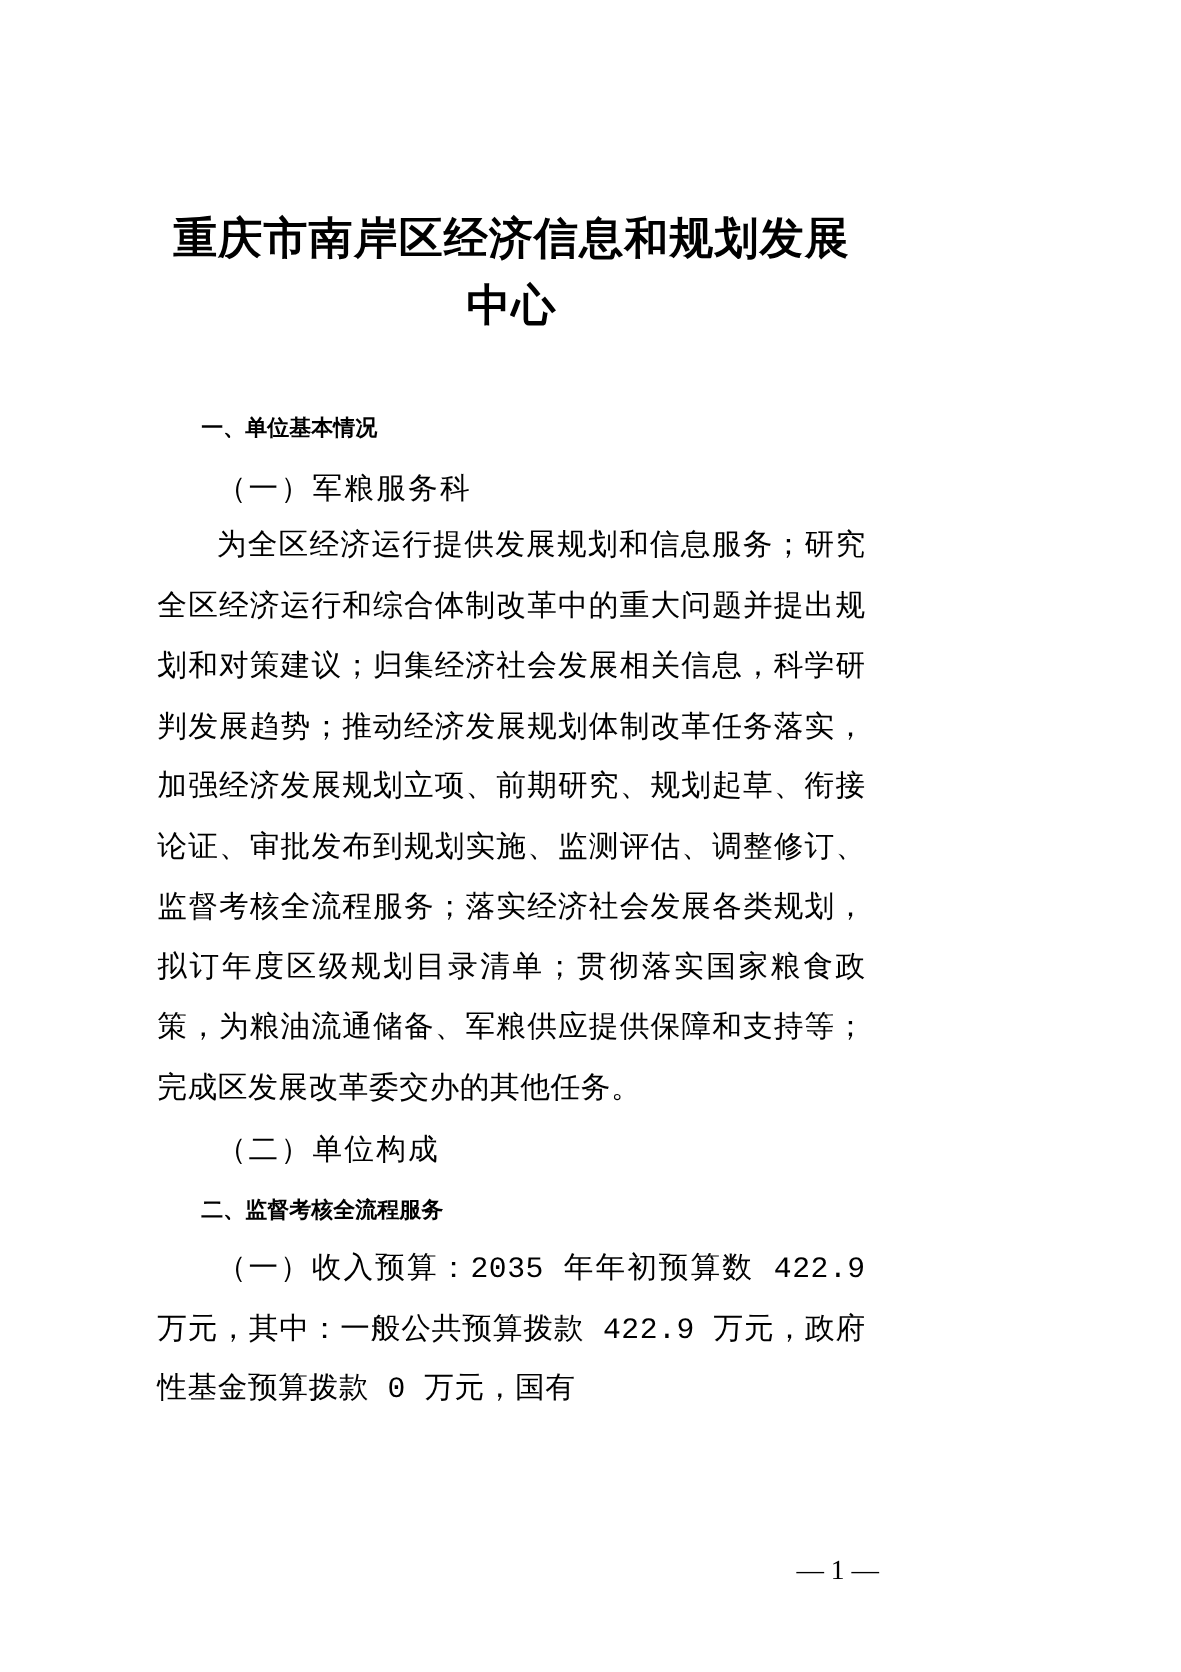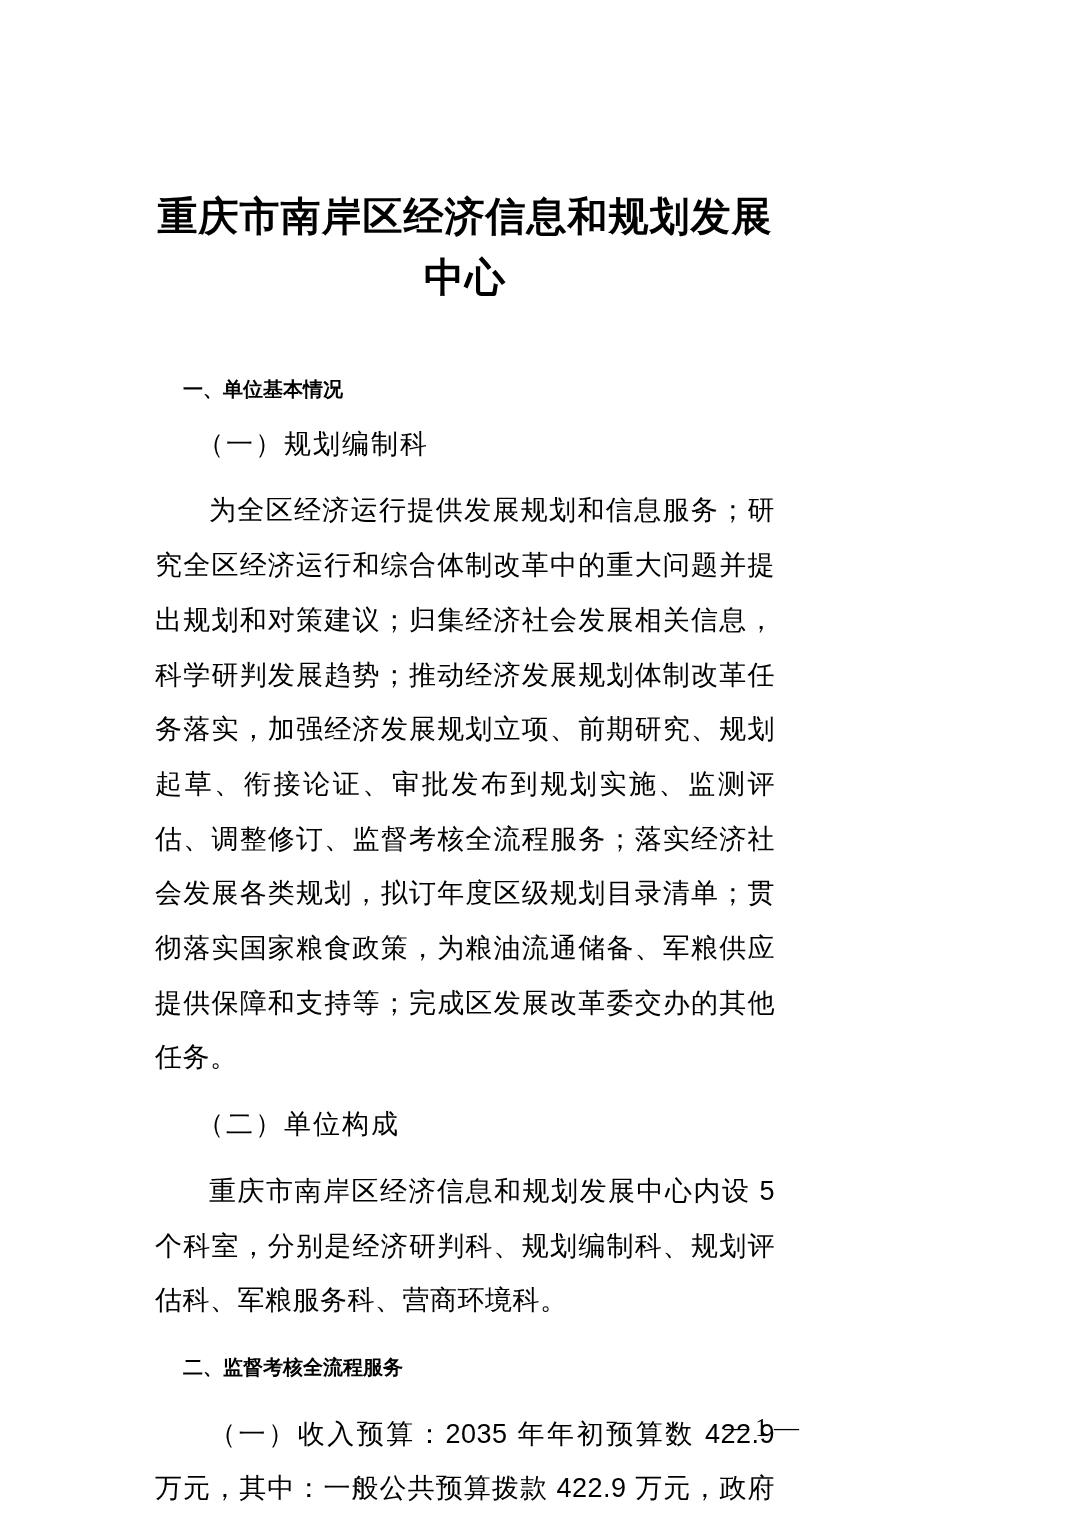--- a/index.html
+++ b/index.html
@@ -45,26 +45,26 @@
   }
   .sub-heading {
     font-family: "Liberation Serif", "DejaVu Serif", serif;
     font-weight: 400;
     text-indent: 2em;
     letter-spacing: 2px;
     margin: 0;
     line-height: 54.7px;
   }
   .para {
-    font-family: Liberation Sans, sans-serif;
+    font-family: Liberation Mono, monospace;
     font-weight: 400;
     text-indent: 2em;
     text-align: justify;
     letter-spacing: 0.5px;
-    margin: 12px;
+    margin: 0;
     line-height: 54.7px;
   }
   .page-footer {
     position: absolute;
     right: 128px;
     bottom: 78px;
     font-family: "Liberation Serif", "DejaVu Serif", serif;
     font-size: 25px;
     color: #000000;
   }
@@ -74,27 +74,26 @@
 
 <div class="page">
   <div class="content">
 
     <h1 class="doc-title">重庆市南岸区经济信息和规划发展中心</h1>
 
     <div class="body-text">
 
       <h2 class="section-heading">一、单位基本情况</h2>
 
-      <p class="sub-heading">（一）规划编制科</p>
+      <p class="sub-heading">（一）军粮服务科</p>
 
       <p class="para">为全区经济运行提供发展规划和信息服务；研究全区经济运行和综合体制改革中的重大问题并提出规划和对策建议；归集经济社会发展相关信息，科学研判发展趋势；推动经济发展规划体制改革任务落实，加强经济发展规划立项、前期研究、规划起草、衔接论证、审批发布到规划实施、监测评估、调整修订、监督考核全流程服务；落实经济社会发展各类规划，拟订年度区级规划目录清单；贯彻落实国家粮食政策，为粮油流通储备、军粮供应提供保障和支持等；完成区发展改革委交办的其他任务。</p>
 
       <p class="sub-heading">（二）单位构成</p>
 
-      <p class="para">重庆市南岸区经济信息和规划发展中心内设 5 个科室，分别是经济研判科、规划编制科、规划评估科、军粮服务科、营商环境科。</p>
 
       <h2 class="section-heading">二、监督考核全流程服务</h2>
 
       <p class="para">（一）收入预算：2035 年年初预算数 422.9 万元，其中：一般公共预算拨款 422.9 万元，政府性基金预算拨款 0 万元，国有</p>
 
     </div>
   </div>
 
   <div class="page-footer">— 1 —</div>
 </div>

